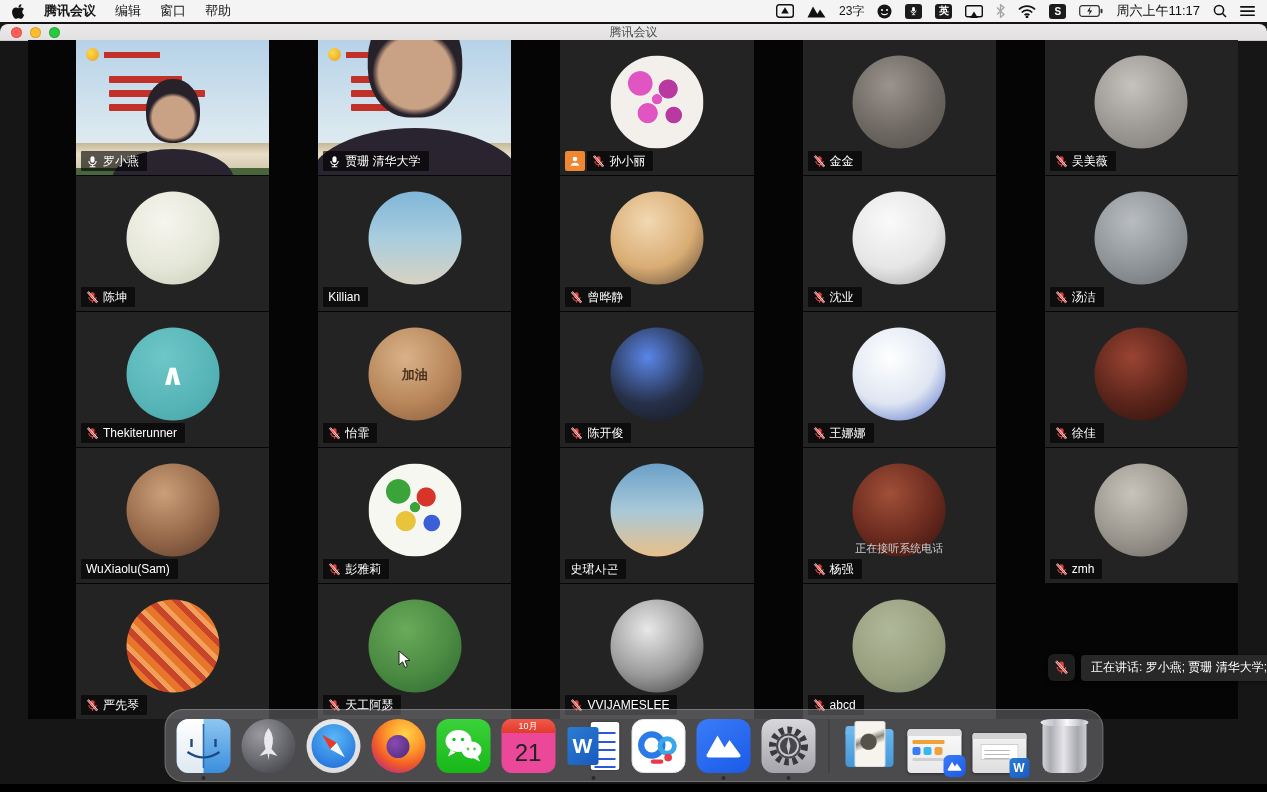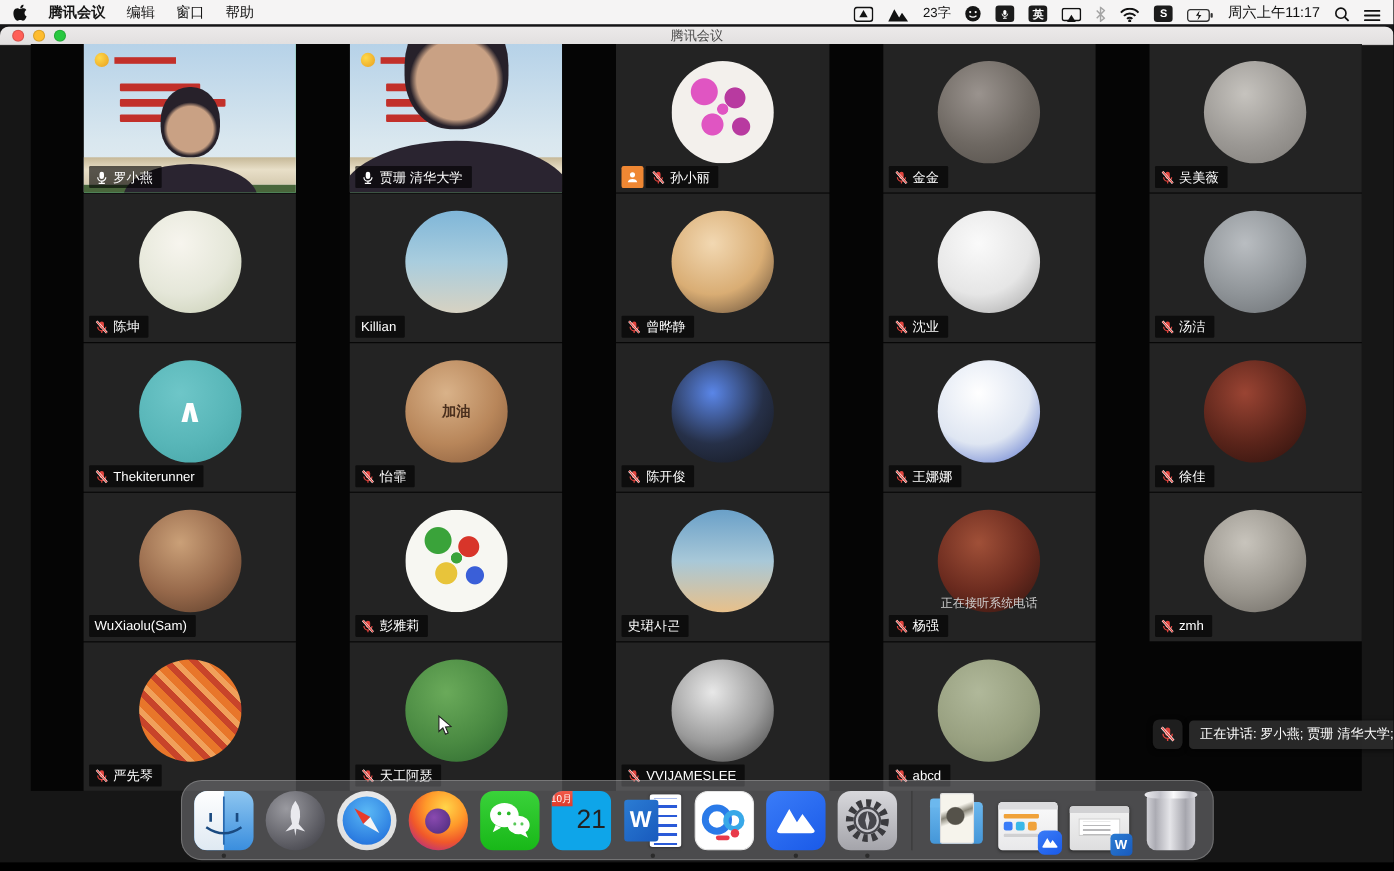--- a/index.html
+++ b/index.html
@@ -5,21 +5,21 @@
   html,body{margin:0;padding:0;background:#000;}
   .screen{position:relative;width:1267px;height:784px;background:#1a1a1c;overflow:hidden;
           font-family:"Liberation Sans","DejaVu Sans",sans-serif;-webkit-font-smoothing:antialiased;}
 
   
   .menubar{position:absolute;top:0;left:0;right:0;height:22px;background:#f5f4f4;
            display:flex;align-items:center;padding:0 12px;font-size:13px;color:#151515;z-index:40;}
   .menu-left{display:flex;align-items:center;gap:19px;}
   .menu-left .mitem{cursor:default;}
   .menu-left .mitem.bold{font-weight:bold;}
-  .menu-right{margin-left:auto;display:flex;align-items:flex-end;gap:13px;}
+  .menu-right{margin-left:auto;display:flex;align-items:center;gap:13px;}
   .chip{display:inline-flex;align-items:center;justify-content:center;width:17px;height:15px;
         background:#1b1b1b;color:#fff;border-radius:3px;font-size:10px;font-weight:bold;}
   .mtxt{font-size:12px;color:#111;}
   .clock{font-size:13px;color:#111;}
 
   
   .window{position:absolute;top:24px;left:0;width:1267px;height:768px;background:#161616;
           border-radius:8px 8px 0 0;overflow:hidden;box-shadow:0 8px 40px rgba(0,0,0,.6);}
   .titlebar{height:16px;background:linear-gradient(#eceaea,#e2e0e0);border-bottom:1px solid #c9c7c7;
             display:flex;align-items:center;justify-content:center;position:relative;}
@@ -664,21 +664,21 @@
       <ellipse cx="35" cy="31" rx="10" ry="8.5" fill="#fff"></ellipse>
             <path d="M41 37 l2.5 5.5 -7 -3.5z" fill="#fff"></path>
       <circle cx="17.5" cy="20.5" r="1.7" fill="#2ab82a"></circle>
             <circle cx="26" cy="20.5" r="1.7" fill="#2ab82a"></circle>
       <circle cx="31.5" cy="30" r="1.4" fill="#58c858"></circle>
             <circle cx="38" cy="30" r="1.4" fill="#58c858"></circle>
           </svg>
         </div>
       </div>
       <div class="dock-item">
-        <div class="dsq" style="background:#0ea5e9;border-radius:10px;display:flex;flex-direction:row">
+        <div class="dsq" style="background:#ec4899;border-radius:10px;display:flex;flex-direction:column">
       <div style="height:14px;background:linear-gradient(180deg,#f25a4a,#e03a2a);color:#fff;font-size:9px;text-align:center;line-height:14px">10月</div>
       <div style="flex:1;display:flex;align-items:center;justify-content:center;font-size:24px;color:#222">21</div>
         </div>
       </div>
       <div class="dock-item">
         <div class="dsq" style="border-radius:6px;background:transparent;overflow:visible">
       <div style="position:absolute;right:1px;top:3px;width:29px;height:48px;background:#fff;border-radius:3px;box-shadow:0 0 2px rgba(0,0,0,.35);background-image:repeating-linear-gradient(180deg,transparent 0 6px,#2a5ad8 6px 8.5px);background-size:21px 100%;background-position:4px 4px;background-repeat:no-repeat"></div>
       <div style="position:absolute;left:1px;top:8px;width:31px;height:38px;background:linear-gradient(135deg,#2b7cd3,#185abd);border-radius:3px;display:flex;align-items:center;justify-content:center;color:#fff;font-weight:bold;font-size:21px">W</div>
         </div>
         <span class="rdot"></span>

